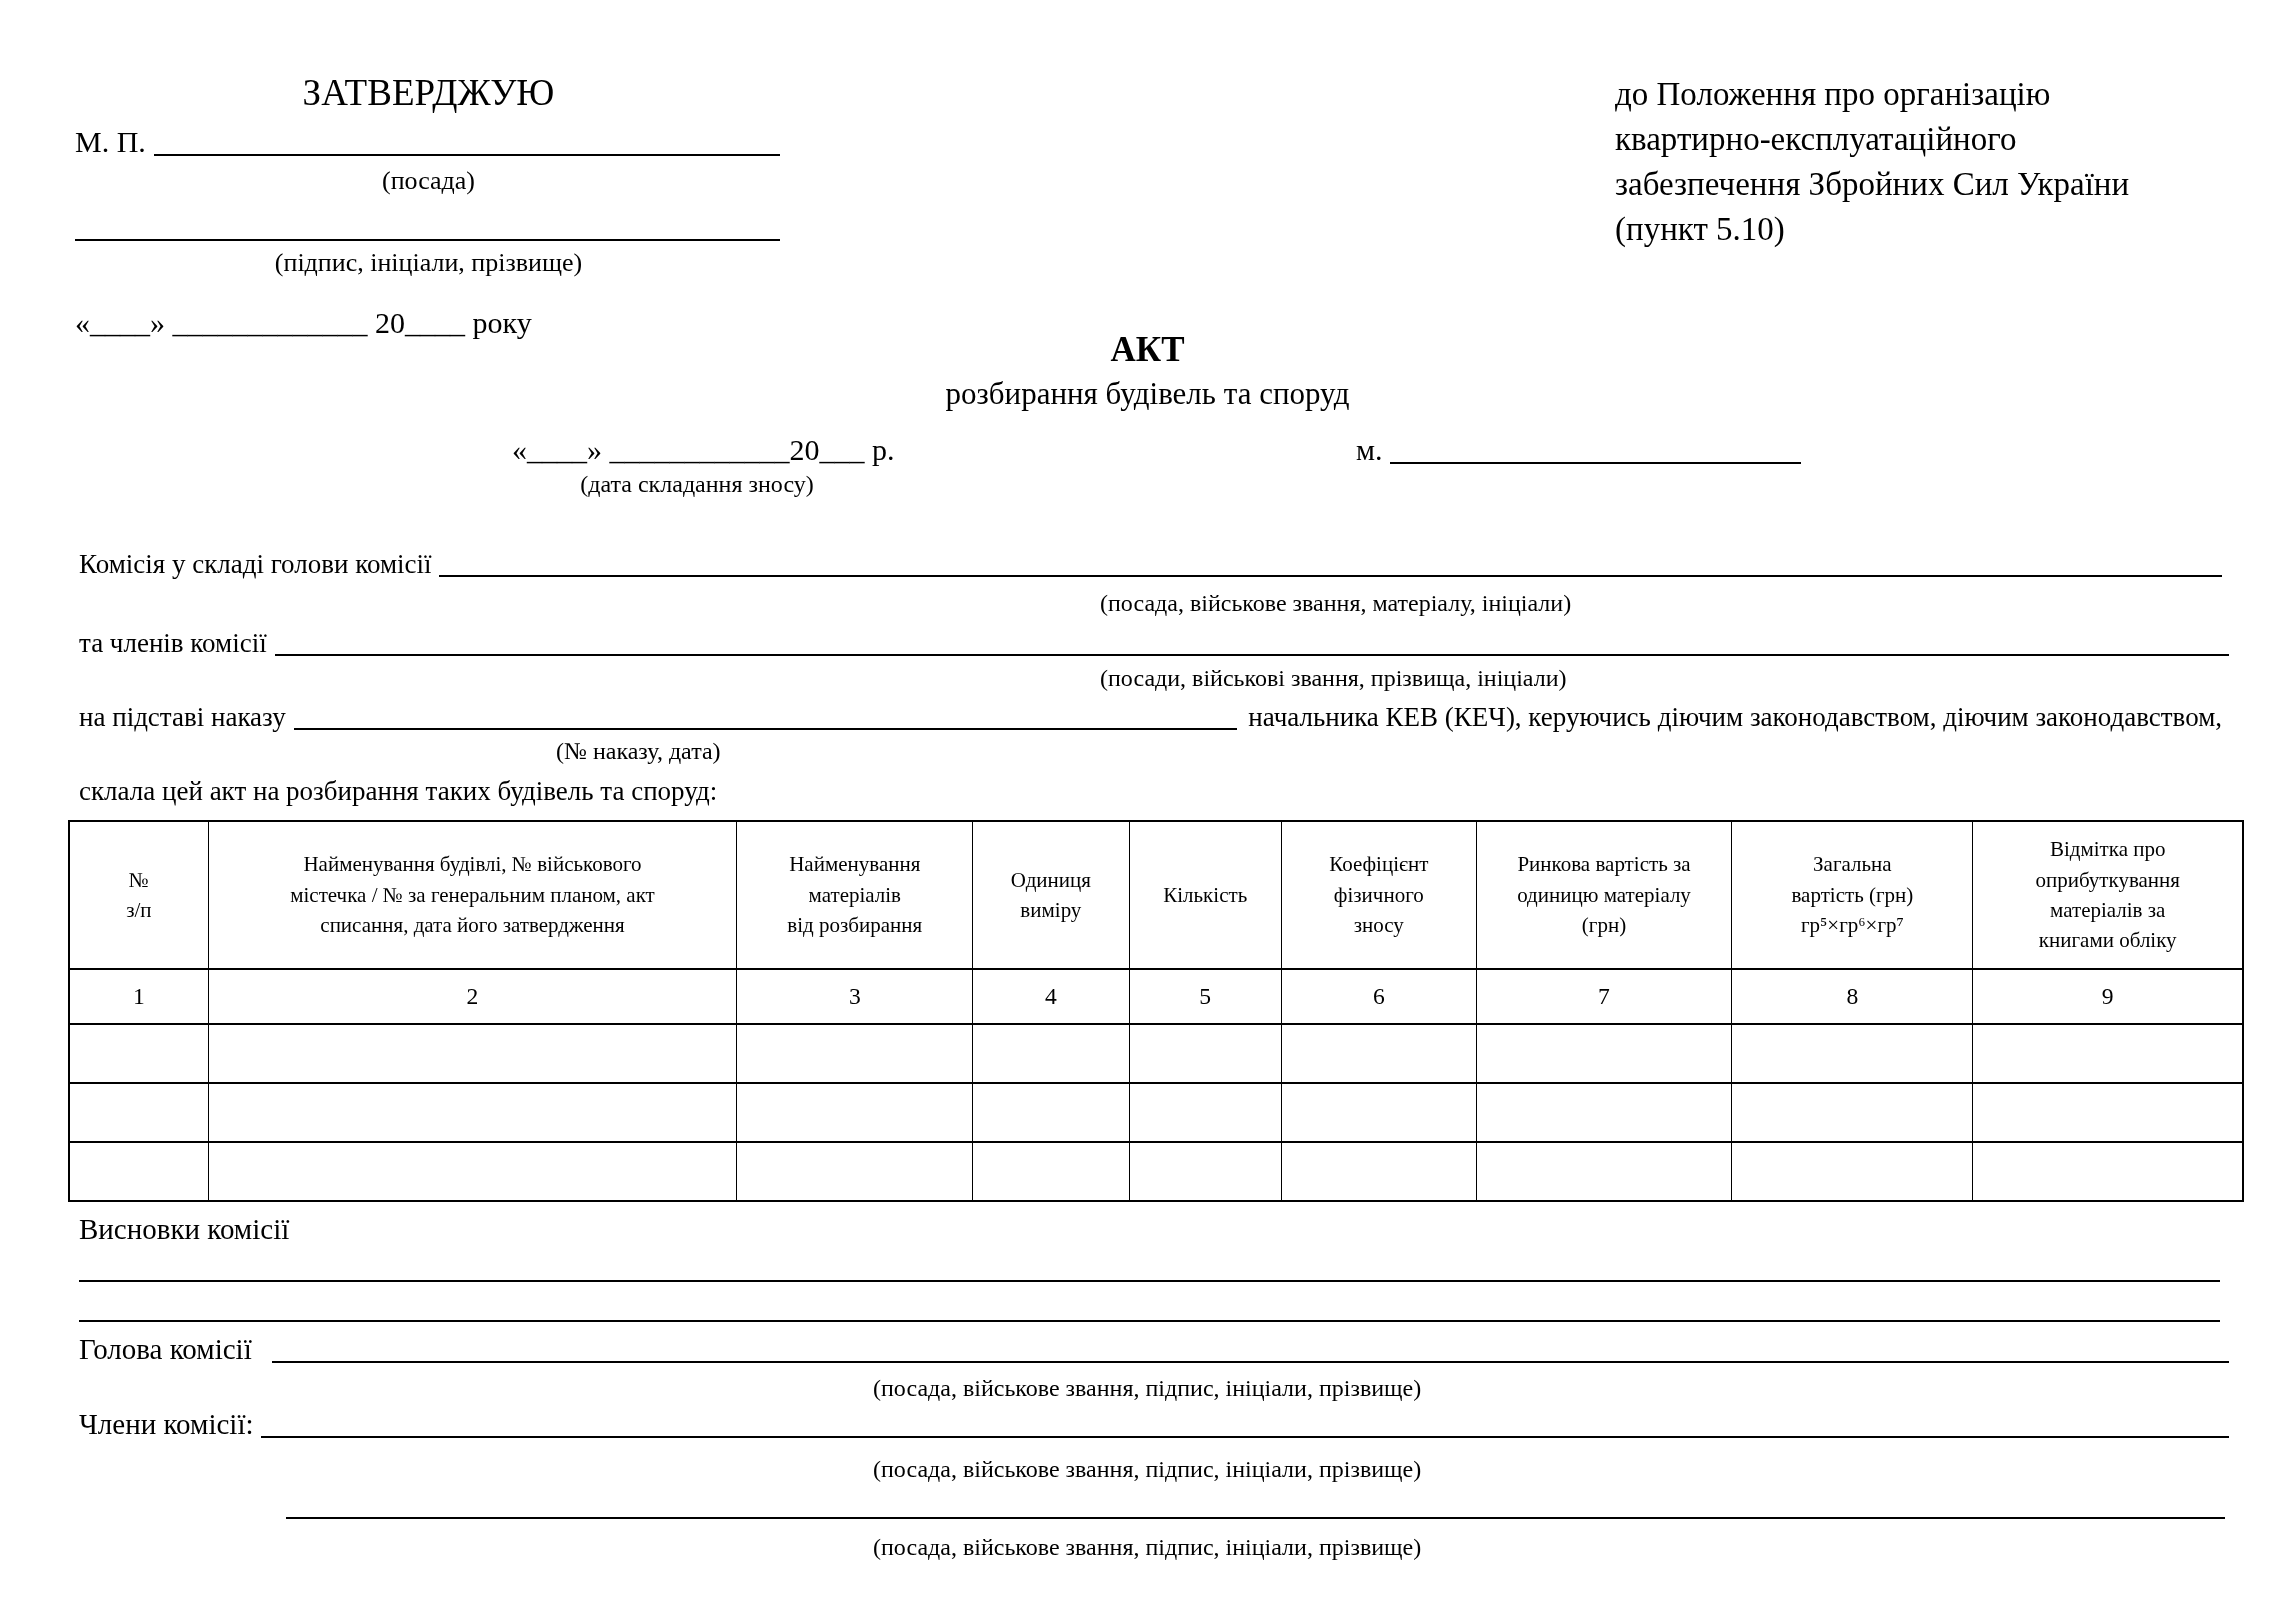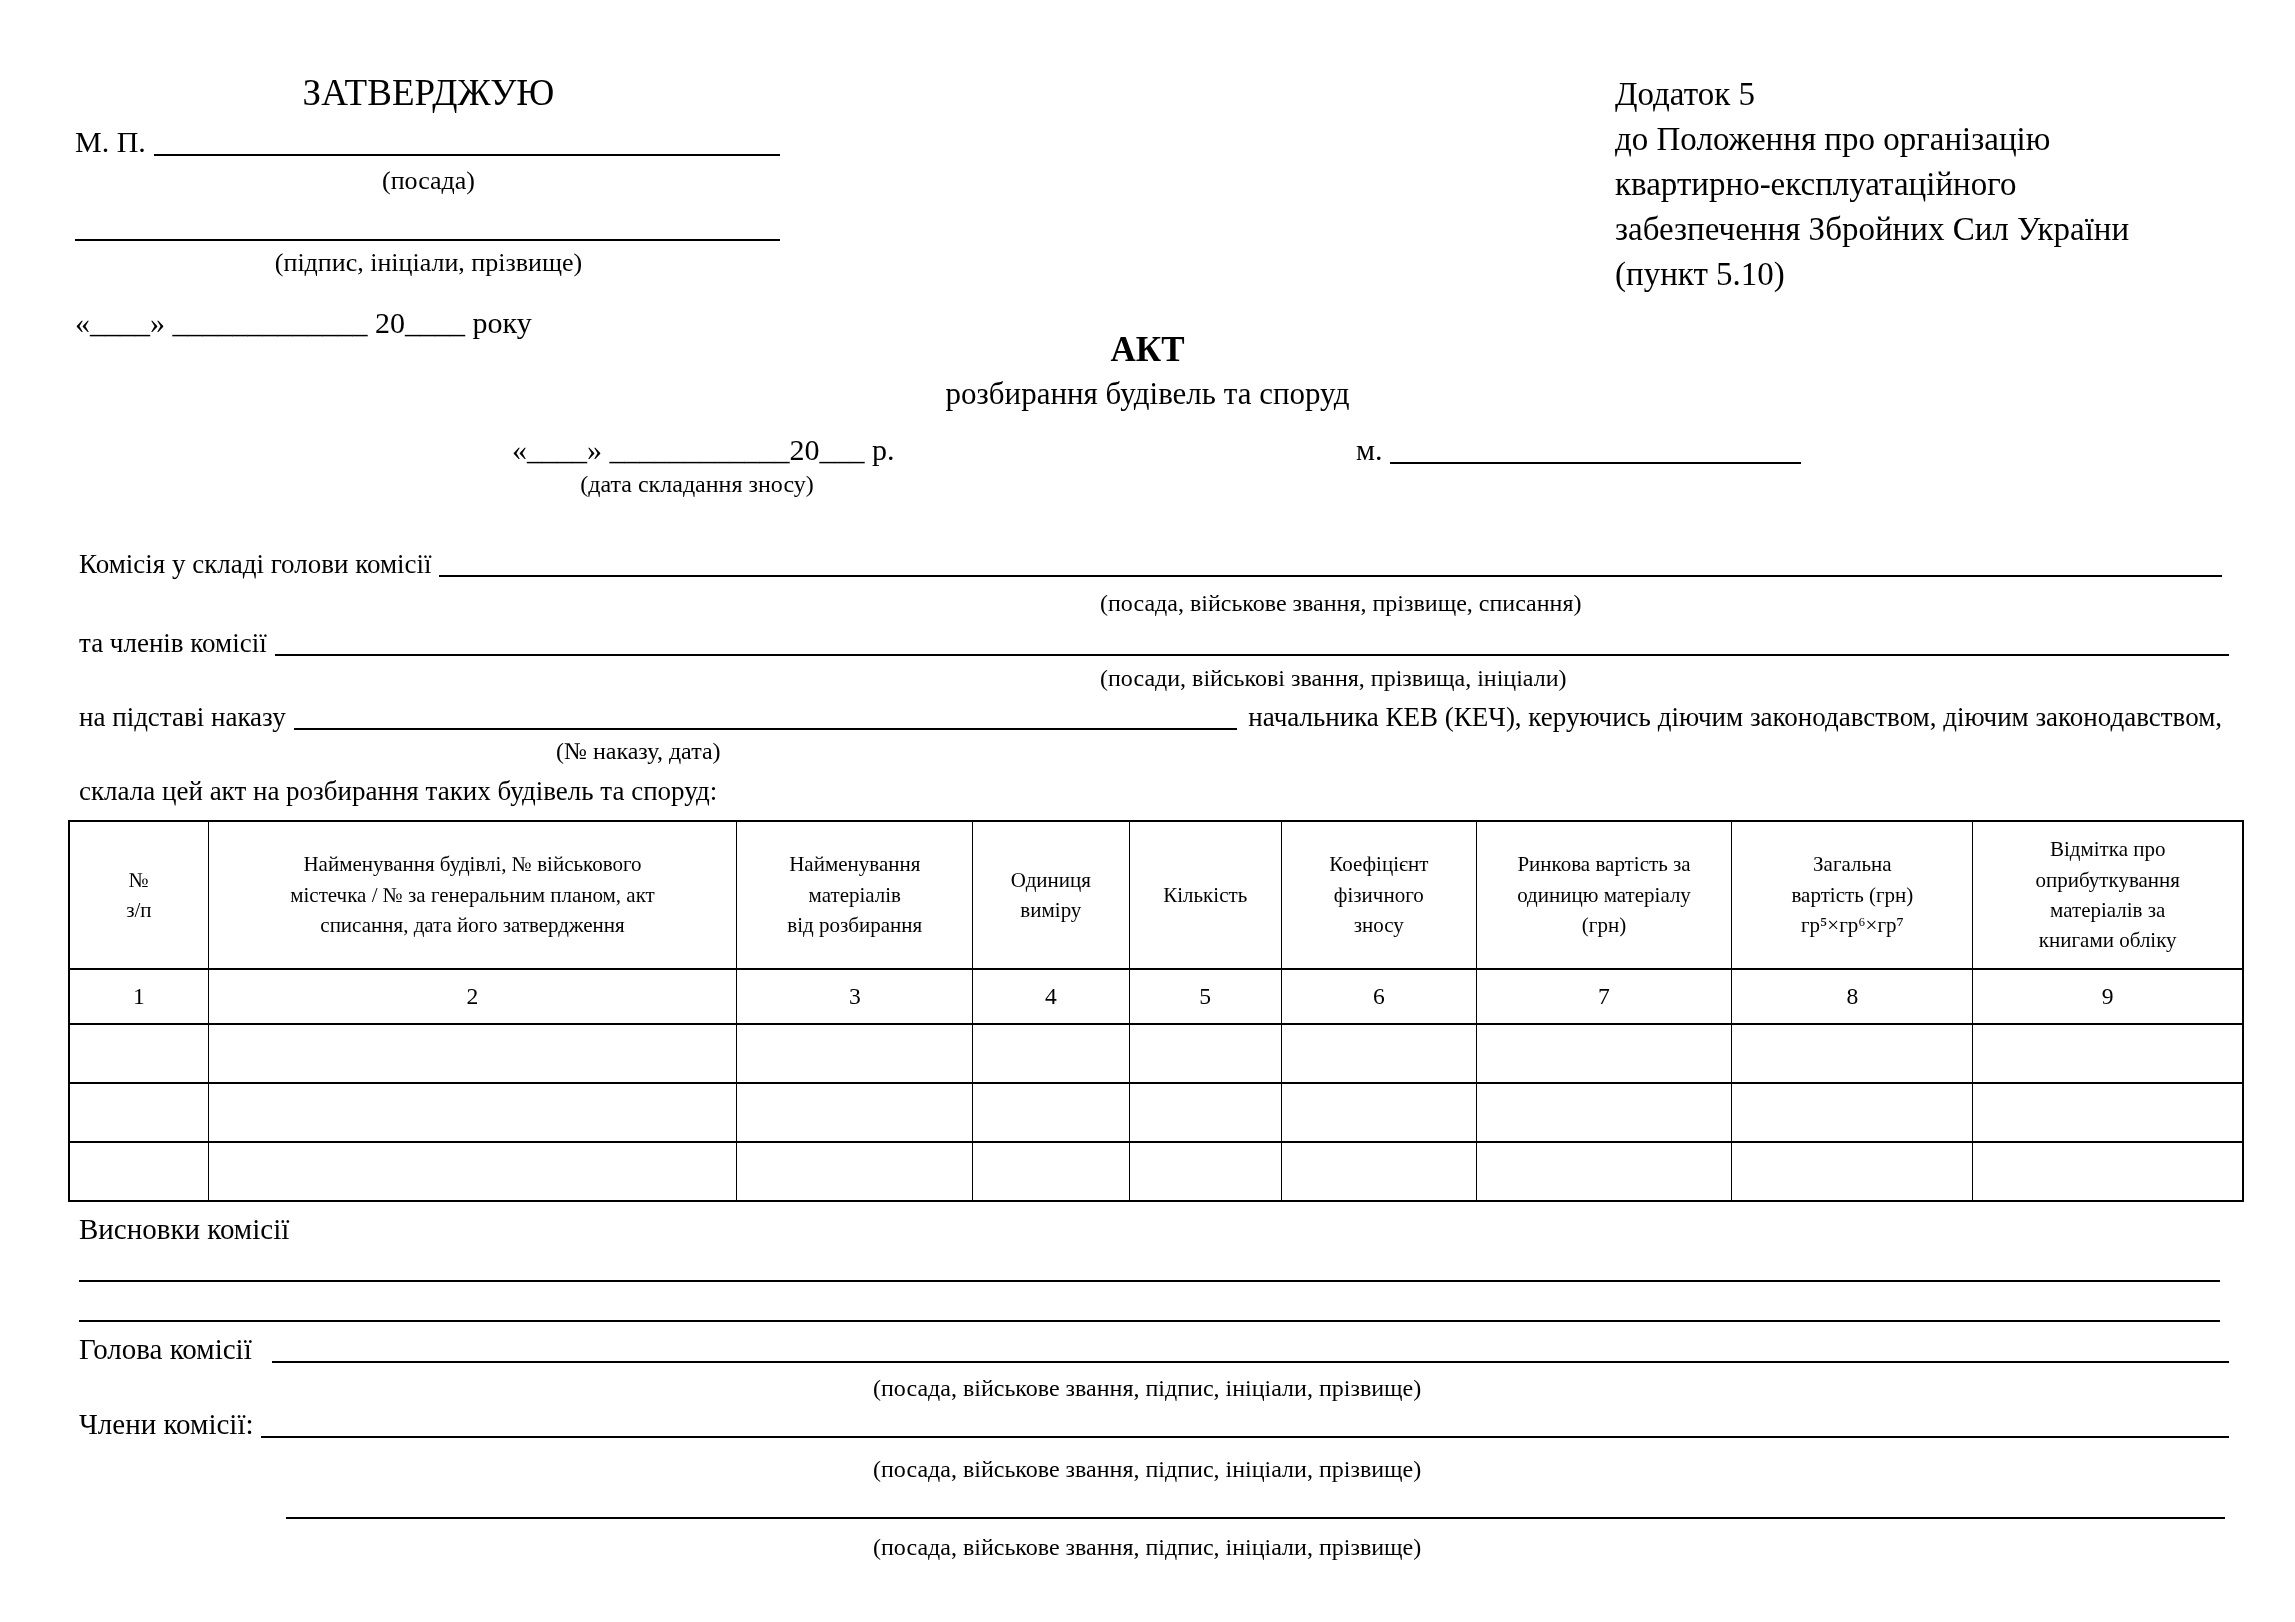--- a/index.html
+++ b/index.html
@@ -60,42 +60,41 @@
 
   <div class="abs center t-cap-lg" style="top:165px;left:75px;width:707px;">(посада)</div>
 
   <div class="abs rule" style="top:213px;left:75px;width:705px;height:26px;"></div>
 
   <div class="abs center t-cap-lg" style="top:247px;left:75px;width:707px;">(підпис, ініціали, прізвище)</div>
 
   <div class="abs t-approve nowrap" style="top:305px;left:75px;">«____» _____________ 20____ року</div>
 
   <div class="abs t-appendix" style="top:72px;left:1615px;width:654px;">
-    <div>Додаток 5</div>
     <div>до Положення про організацію</div>
     <div>квартирно-експлуатаційного</div>
     <div>забезпечення Збройних Сил України</div>
     <div>(пункт 5.10)</div>
   </div>
 
   <div class="abs center t-h1" style="top:330px;left:0;width:2295px;">АКТ</div>
   <div class="abs center t-h2" style="top:376px;left:0;width:2295px;">розбирання будівель та споруд</div>
 
   <div class="abs t-date nowrap" style="top:432px;left:512px;">«____» ____________20___ р.</div>
   <div class="abs fillrow t-date" style="top:432px;left:1356px;width:445px;">
     <span class="lbl">м.</span>
     <span class="blank fill"></span>
   </div>
   <div class="abs center t-cap" style="top:470px;left:504px;width:386px;">(дата складання зносу)</div>
 
   <div class="abs fillrow t-body" style="top:548px;left:79px;width:2143px;">
     <span class="lbl">Комісія у складі голови комісії</span>
     <span class="blank fill"></span>
   </div>
-  <div class="abs t-cap nowrap" style="top:589px;left:1100px;">(посада, військове звання, прізвище, списання)</div>
+  <div class="abs t-cap nowrap" style="top:589px;left:1100px;">(посада, військове звання, матеріалу, ініціали)</div>
 
   <div class="abs fillrow t-body" style="top:627px;left:79px;width:2150px;">
     <span class="lbl">та членів комісії</span>
     <span class="blank fill"></span>
   </div>
   <div class="abs t-cap nowrap" style="top:664px;left:1100px;">(посади, військові звання, прізвища, ініціали)</div>
 
   <div class="abs fillrow t-body" style="top:701px;left:79px;width:2143px;">
     <span class="lbl">на підставі наказу</span>
     <span class="blank fill" style="min-width:393px;"></span>

